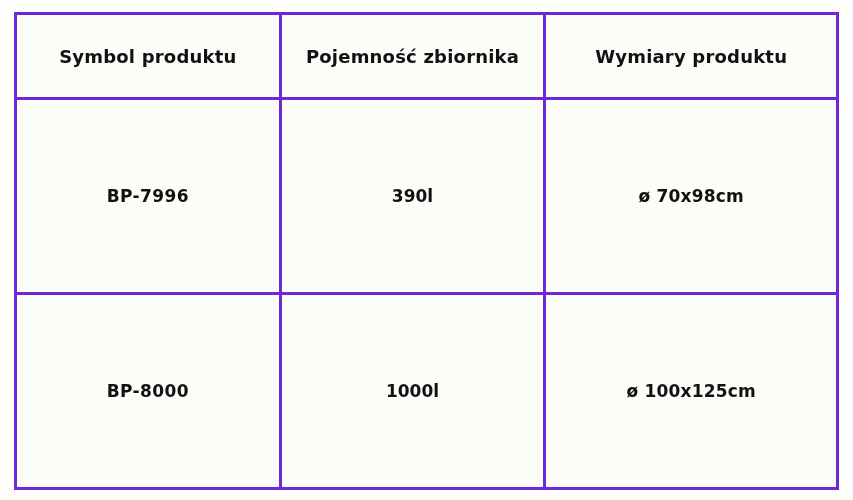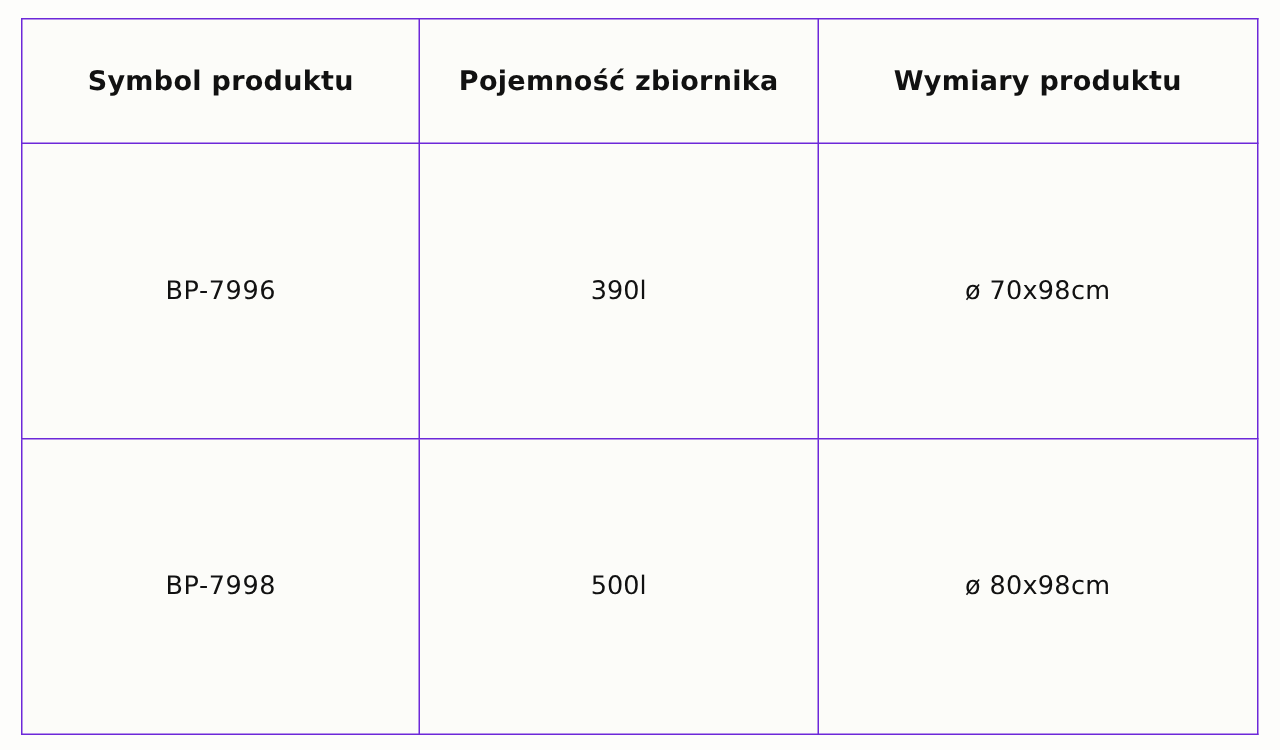--- a/index.html
+++ b/index.html
@@ -23,35 +23,35 @@
   }
   table.spec-table {
     width: 100%;
     height: 100%;
     border-collapse: collapse;
     table-layout: fixed;
     background: #fbfbf8;
   }
   table.spec-table th,
   table.spec-table td {
-    border: 1px solid #6d28d9;
+    border: 3px solid #6d28d9;
     text-align: center;
     vertical-align: middle;
     color: #111111;
     background: #fcfcf9;
   }
   table.spec-table th {
     font-size: 18px;
     font-weight: bold;
     letter-spacing: 0.2px;
     height: 80px;
   }
   table.spec-table td {
     font-size: 17px;
-    font-weight: normal;
+    font-weight: bold;
     height: 77px;
   }
   td.col-symbol {
     font-size: 17px;
     letter-spacing: 0.4px;
   }
   td.col-capacity {
     font-size: 17px;
   }
   td.col-dimensions {
@@ -80,19 +80,19 @@
         <th>Wymiary produktu</th>
       </tr>
     </thead>
     <tbody>
       <tr>
         <td class="col-symbol">BP-7996</td>
         <td class="col-capacity">390l</td>
         <td class="col-dimensions">ø 70x98cm</td>
       </tr>
       <tr>
-        <td class="col-symbol">BP-7998</td>
-        <td class="col-capacity">500l</td>
-        <td class="col-dimensions">ø 80x98cm</td>
+        <td class="col-symbol">BP-8000</td>
+        <td class="col-capacity">1000l</td>
+        <td class="col-dimensions">ø 100x125cm</td>
       </tr>
     </tbody>
   </table>
 </div>
 
 </body></html>

